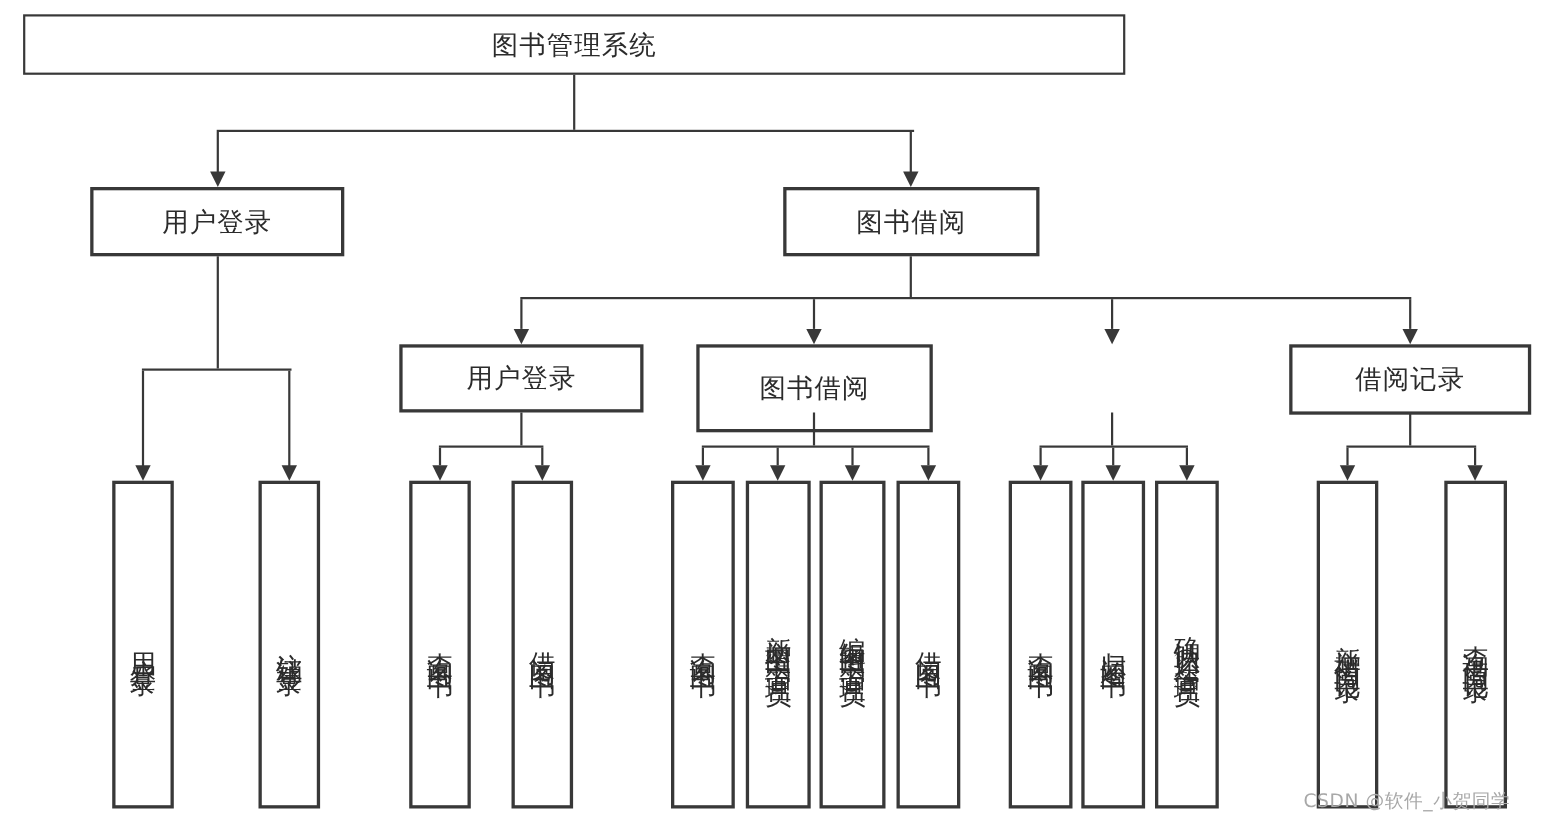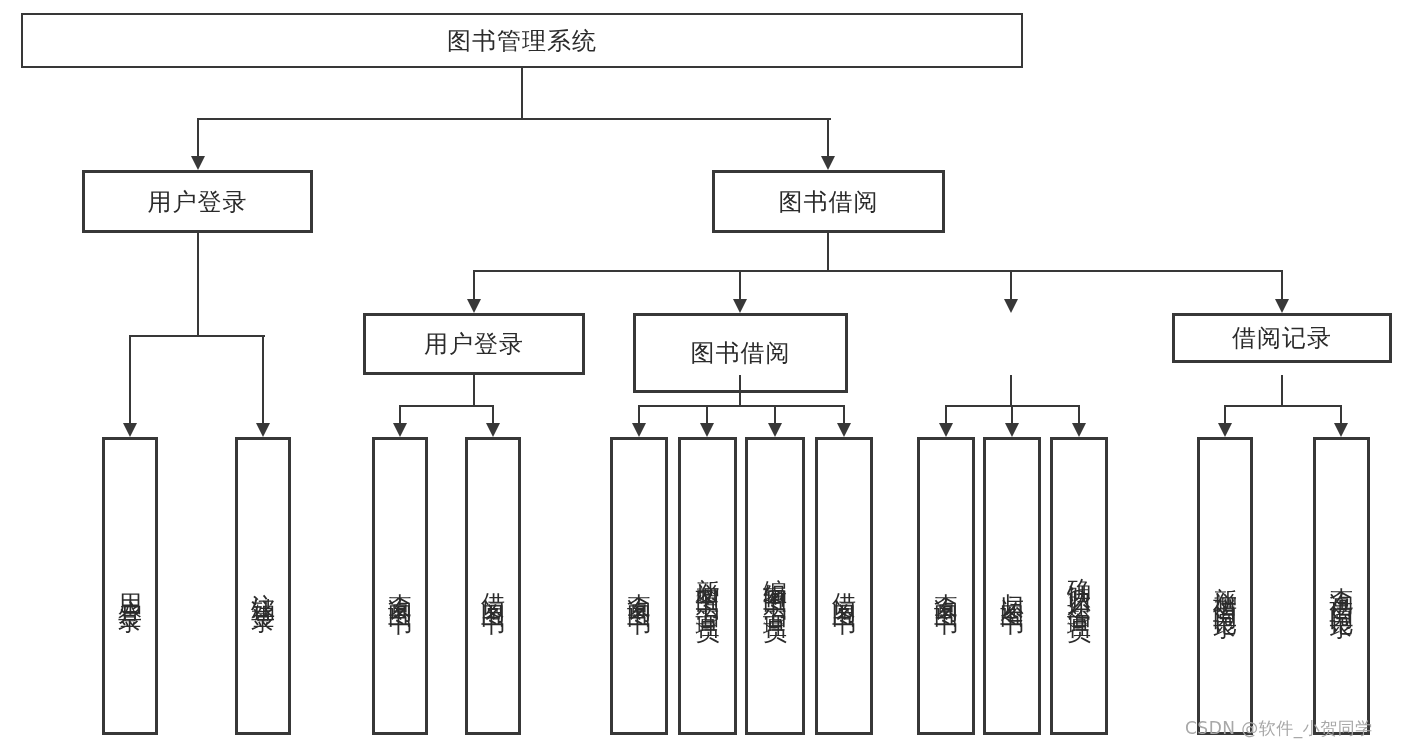--- a/index.html
+++ b/index.html
@@ -62,21 +62,21 @@
   <div class="box hbox" style="left:712px;top:170px;width:233px;height:63px">
     <span class="lbl">图书借阅</span>
   </div>
 
   <div class="box hbox" style="left:363px;top:313px;width:222px;height:62px">
     <span class="lbl">用户登录</span>
   </div>
   <div class="box hbox" style="left:633px;top:313px;width:215px;height:80px">
     <span class="lbl">图书借阅</span>
   </div>
-  <div class="box hbox" style="left:1172px;top:313px;width:220px;height:50px">
+  <div class="box hbox" style="left:1172px;top:313px;width:220px;height:64px">
     <span class="lbl">借阅记录</span>
   </div>
 
   <div class="box vbox" style="left:102px;top:437px;width:56px;height:298px">
     <span class="lbl">用户登录</span>
   </div>
   <div class="box vbox" style="left:235px;top:437px;width:56px;height:298px">
     <span class="lbl">注销登录</span>
   </div>
   <div class="box vbox" style="left:372px;top:437px;width:56px;height:298px">

